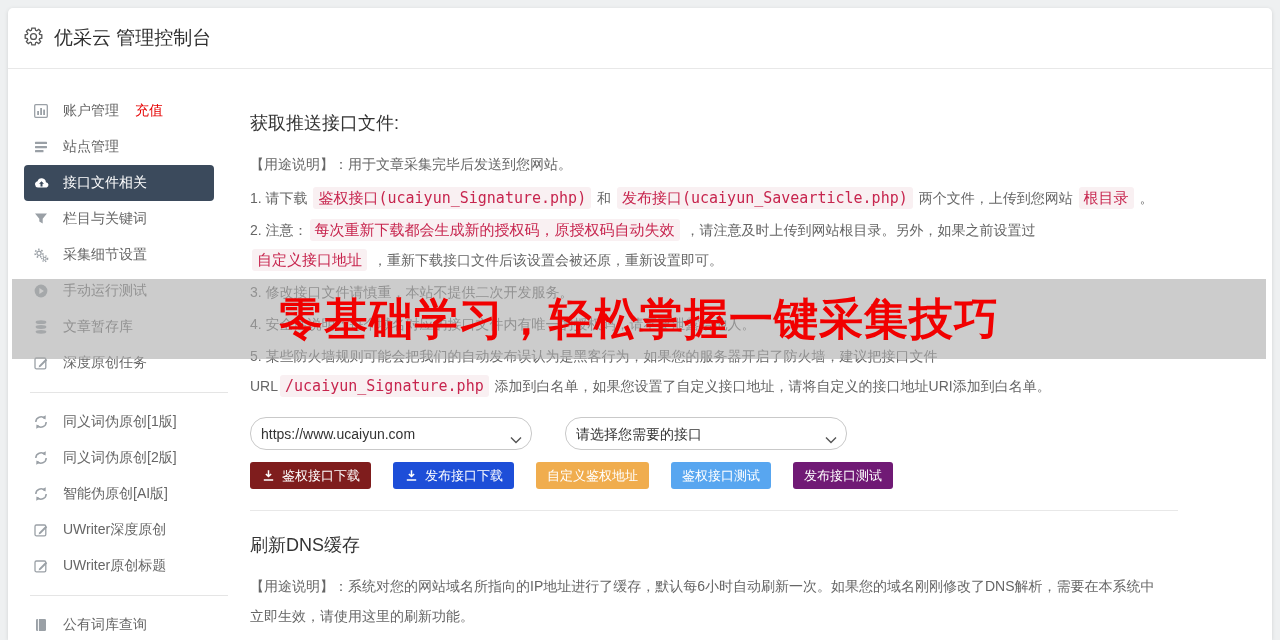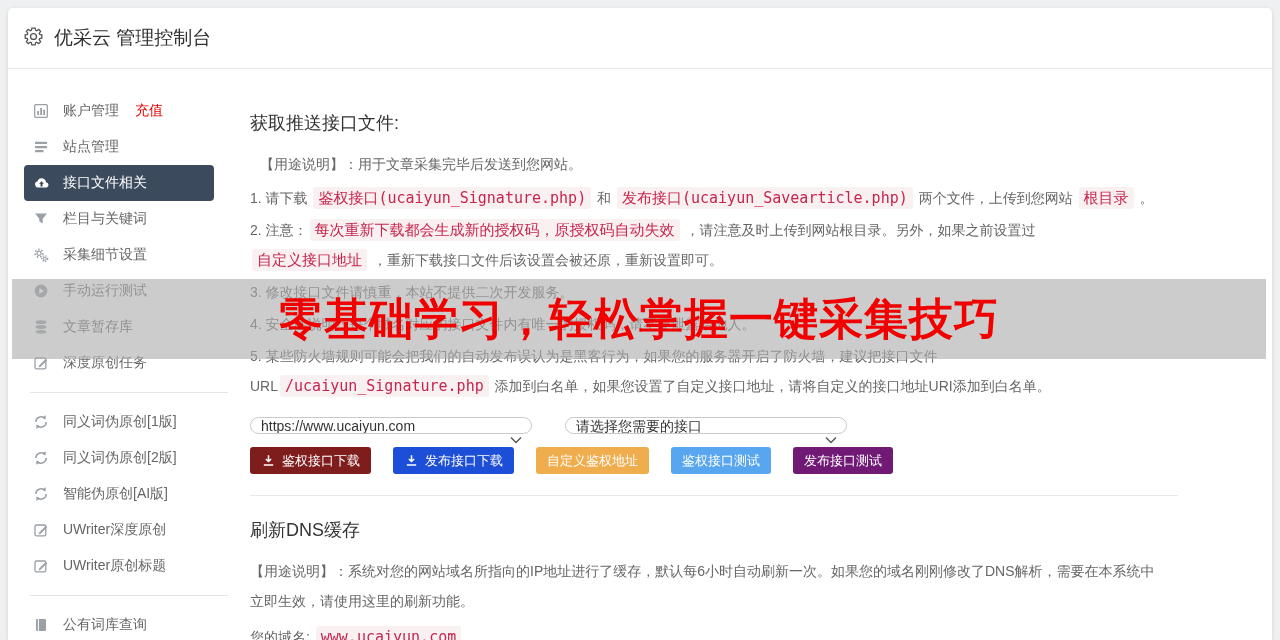--- a/index.html
+++ b/index.html
@@ -29,30 +29,30 @@
     white-space:nowrap;
   }
   .side-item .ic { width:17px; height:16px; display:flex; align-items:center; flex:none; }
   .side-item.active { background:#3b4a5c; color:#fff; }
   .badge-red { margin-left:3px; }
   .side-divider { border:none; border-top:1px solid #e5e5e5; margin:11px 12px 11px 6px; }
   
   .main { flex:1; padding:26px 0 0 10px; }
   .sec-title { font-size:18px; font-weight:400; color:#333; margin:16px 0 14px; }
   .para { font-size:14px; color:#666; line-height:30px; margin:0 0 2px; width:905px; }
-  .para.usage { margin-bottom:4px;margin-left:10px; }
+  .para.usage { margin-bottom:4px; }
   .code {
     background:#f9f0f2; color:#c7254e; border-radius:3px;
     font-family:"DejaVu Sans Mono",monospace; font-size:15px;
     padding:2px 5px; margin:0 2px; white-space:nowrap;
   }
   .selects-row { display:flex; gap:33px; margin-top:16px; }
   .select-wrap { position:relative; width:282px; }
   .select-wrap select {
-    width:100%; height:17px; border:1px solid #c9c9c9; border-radius:16px;
+    width:100%; height:33px; border:1px solid #c9c9c9; border-radius:16px;
     background:#fff; font-size:14px; color:#333; padding:0 28px 0 10px;
     appearance:none; -webkit-appearance:none; outline:none;
     font-family:"Liberation Sans","DejaVu Sans",sans-serif;
   }
   .select-wrap .chev { position:absolute; right:10px; top:13px; pointer-events:none; }
   .buttons-row { display:flex; gap:22px; margin-top:12px; }
   .btn {
     height:27px; border:none; border-radius:3px; color:#fff; font-size:13px;
     padding:0 11px; display:flex; align-items:center; gap:6px; cursor:pointer;
     font-family:"Liberation Sans","DejaVu Sans",sans-serif;

